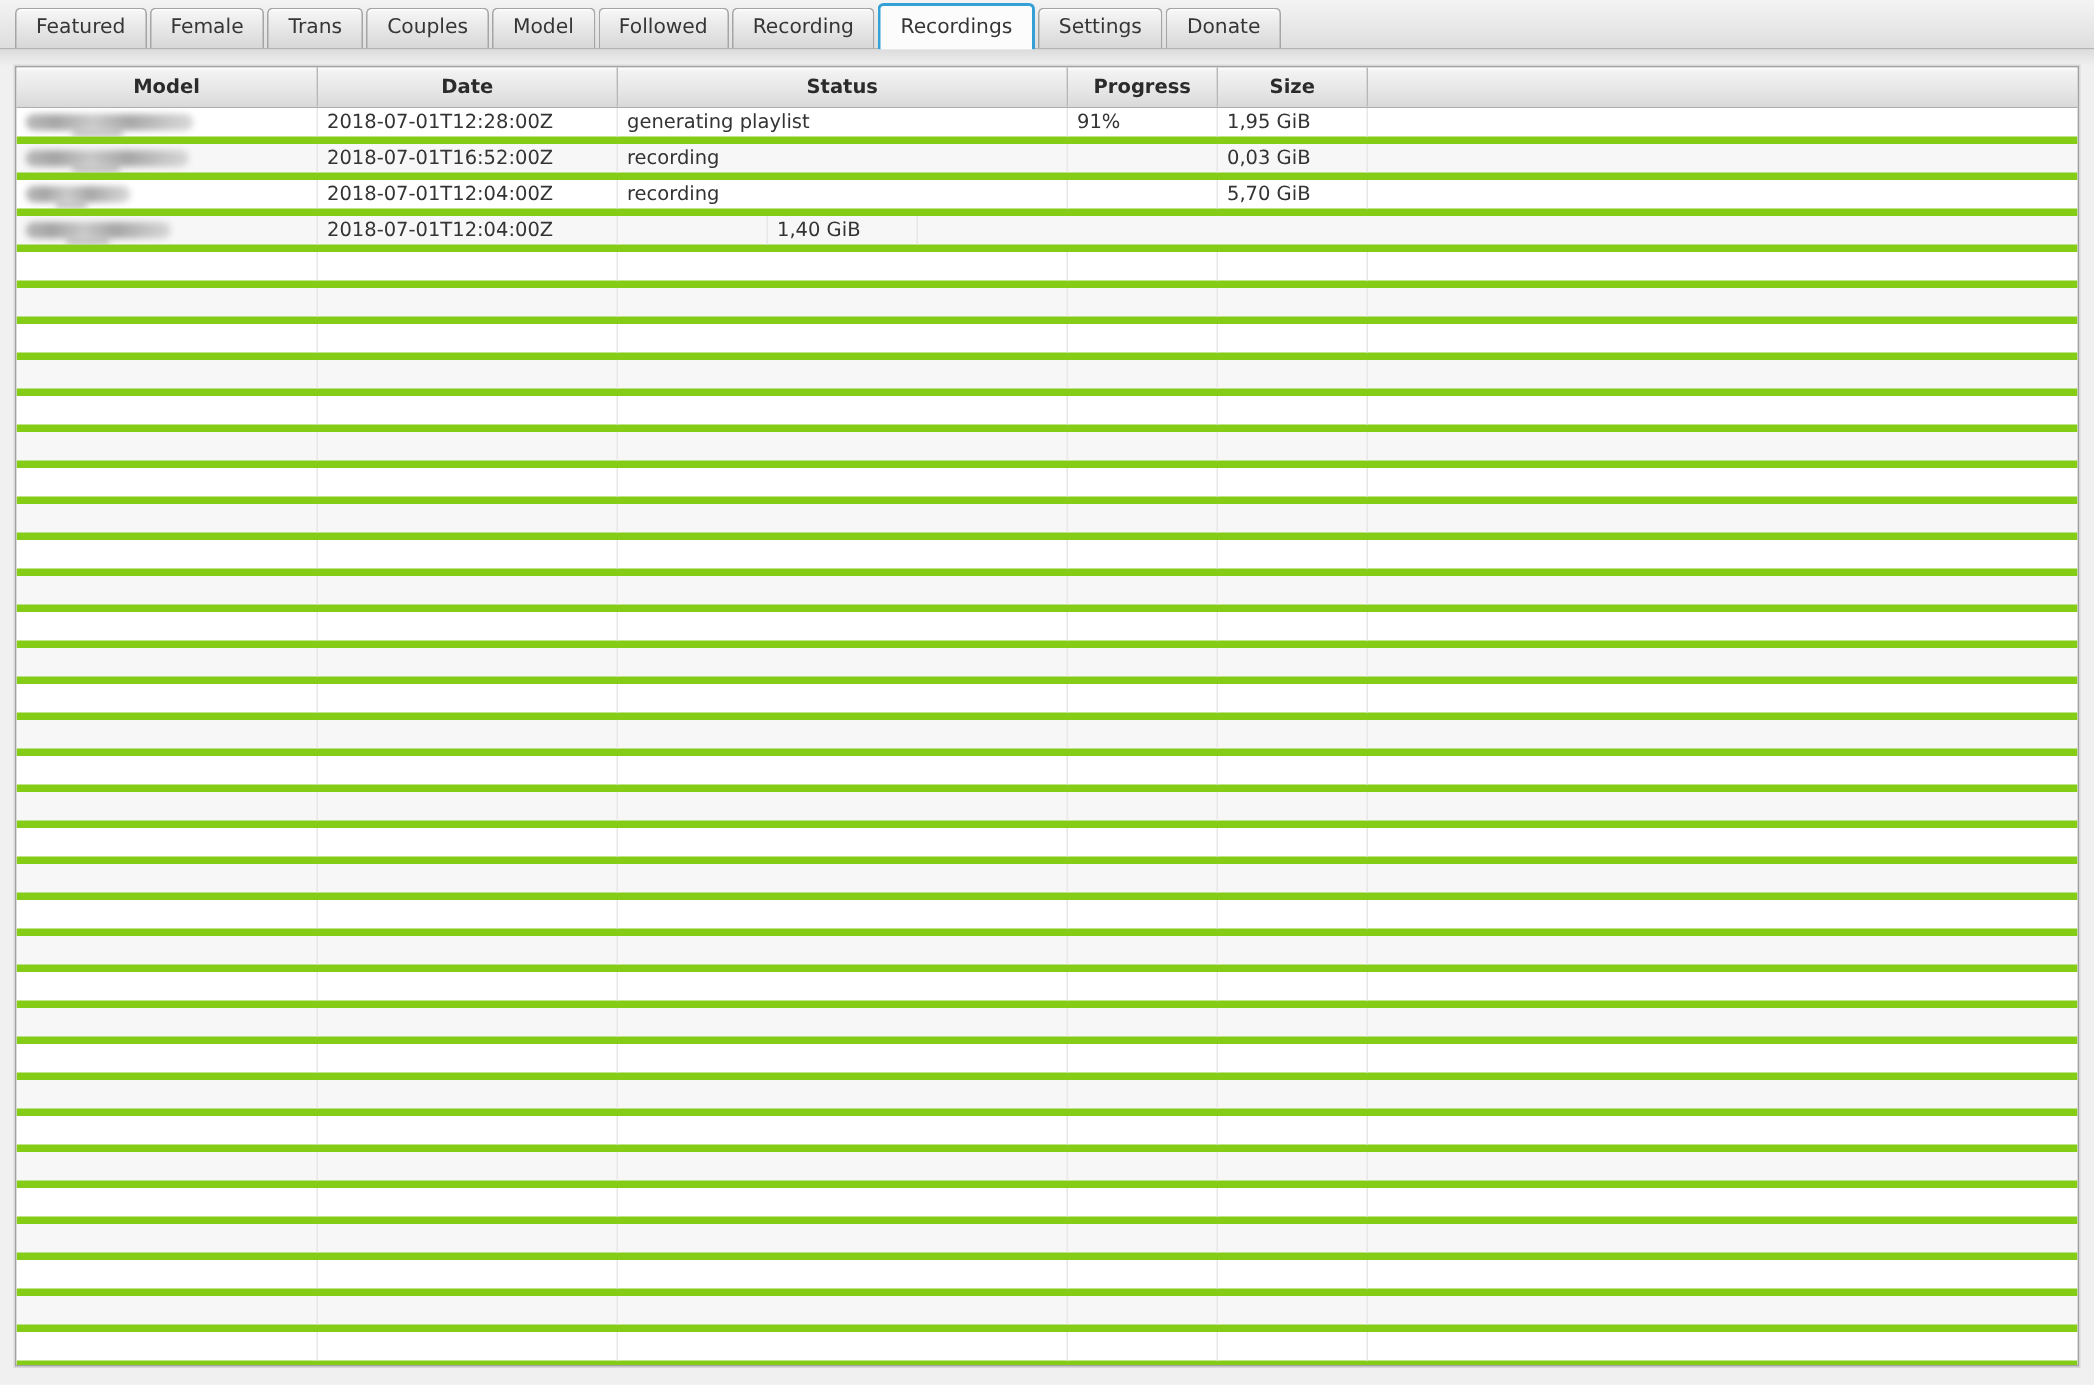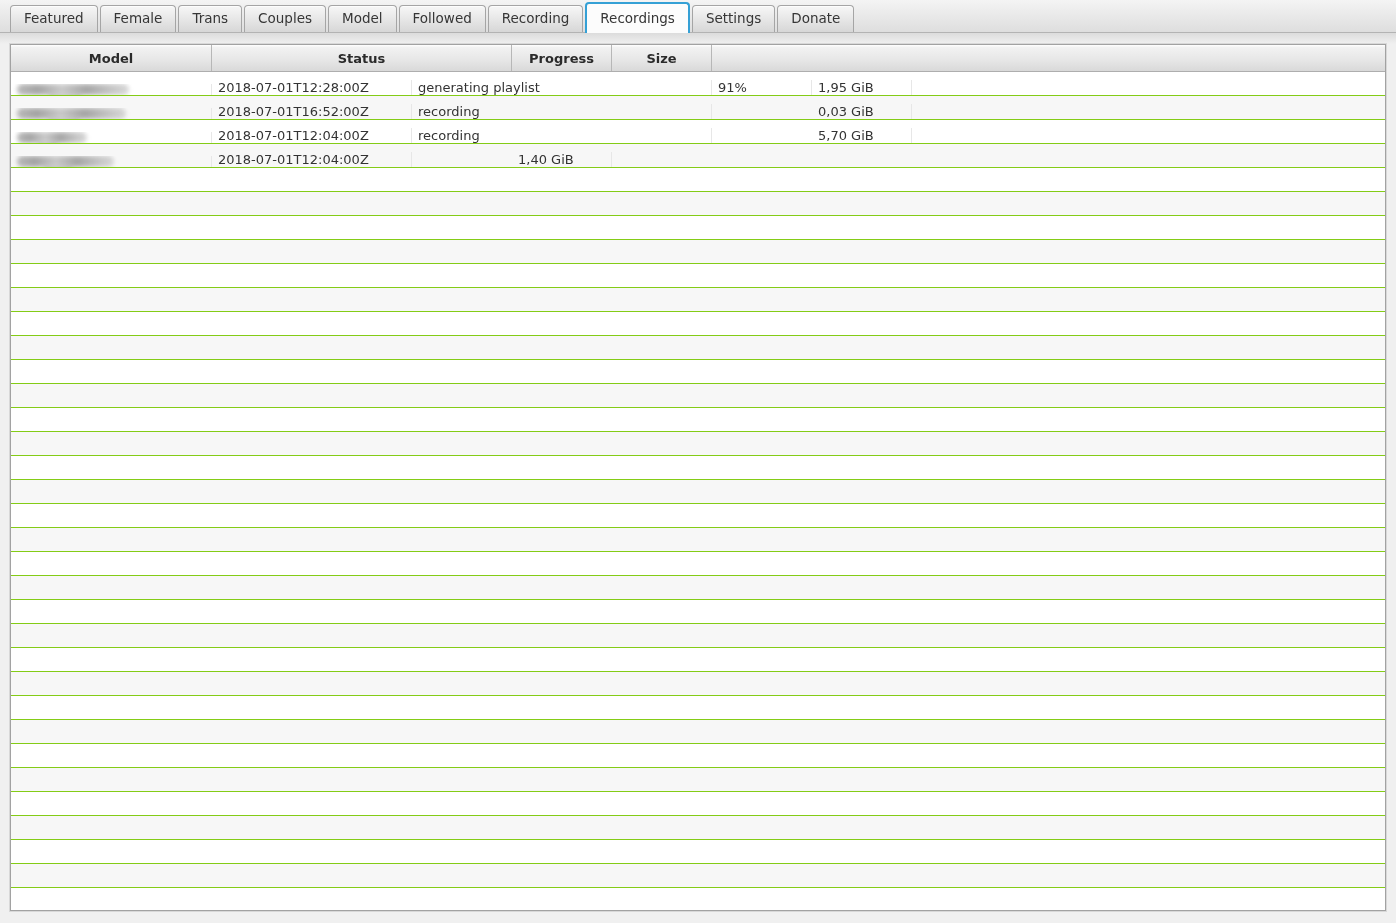--- a/index.html
+++ b/index.html
@@ -84,23 +84,22 @@
     background: linear-gradient(#ffffff 0%, #f2f2f2 10%, #e6e6e6 60%, #d9d9d9 100%);
     border-right: 1px solid #b7b7b7;
     cursor: default;
   }
   .th.filler { border-right: none; flex: 1; }
   .tbody { flex: 1; display: flex; flex-direction: column; }
   .tr {
     display: flex;
     flex: 0 0 24px;
     box-sizing: border-box;
-    border-bottom: 1px solid #84cc16;
+    border-bottom: 5px solid #84cc16;
     background: #ffffff;
-    align-items: flex-end;
   }
   .tr.alt { background: #f7f7f7; }
   .td {
     box-sizing: border-box;
     display: flex;
     align-items: center;
     padding: 0 2px 0 6px;
     font-size: 13px;
     color: #333333;
     border-right: 1px solid #e7e7e7;
@@ -142,20 +141,21 @@
       <div class="tab">Followed</div>
       <div class="tab">Recording</div>
       <div class="tab active">Recordings</div>
       <div class="tab">Settings</div>
       <div class="tab">Donate</div>
     </div>
   <div class="under-tab-shade"></div>
   <div class="table">
     <div class="thead">
         <div class="th" style="width: 201px;">Model</div>
+        <div class="th" style="width: 200px;">Date</div>
         <div class="th" style="width: 300px;">Status</div>
         <div class="th" style="width: 100px;">Progress</div>
         <div class="th" style="width: 100px;">Size</div>
         <div class="th filler"></div>
       </div>
     <div class="tbody">
         <div class="tr">
           <div class="td" style="width: 201px;">
             <div class="redacted" style="width: 112px;"></div>
           </div>

